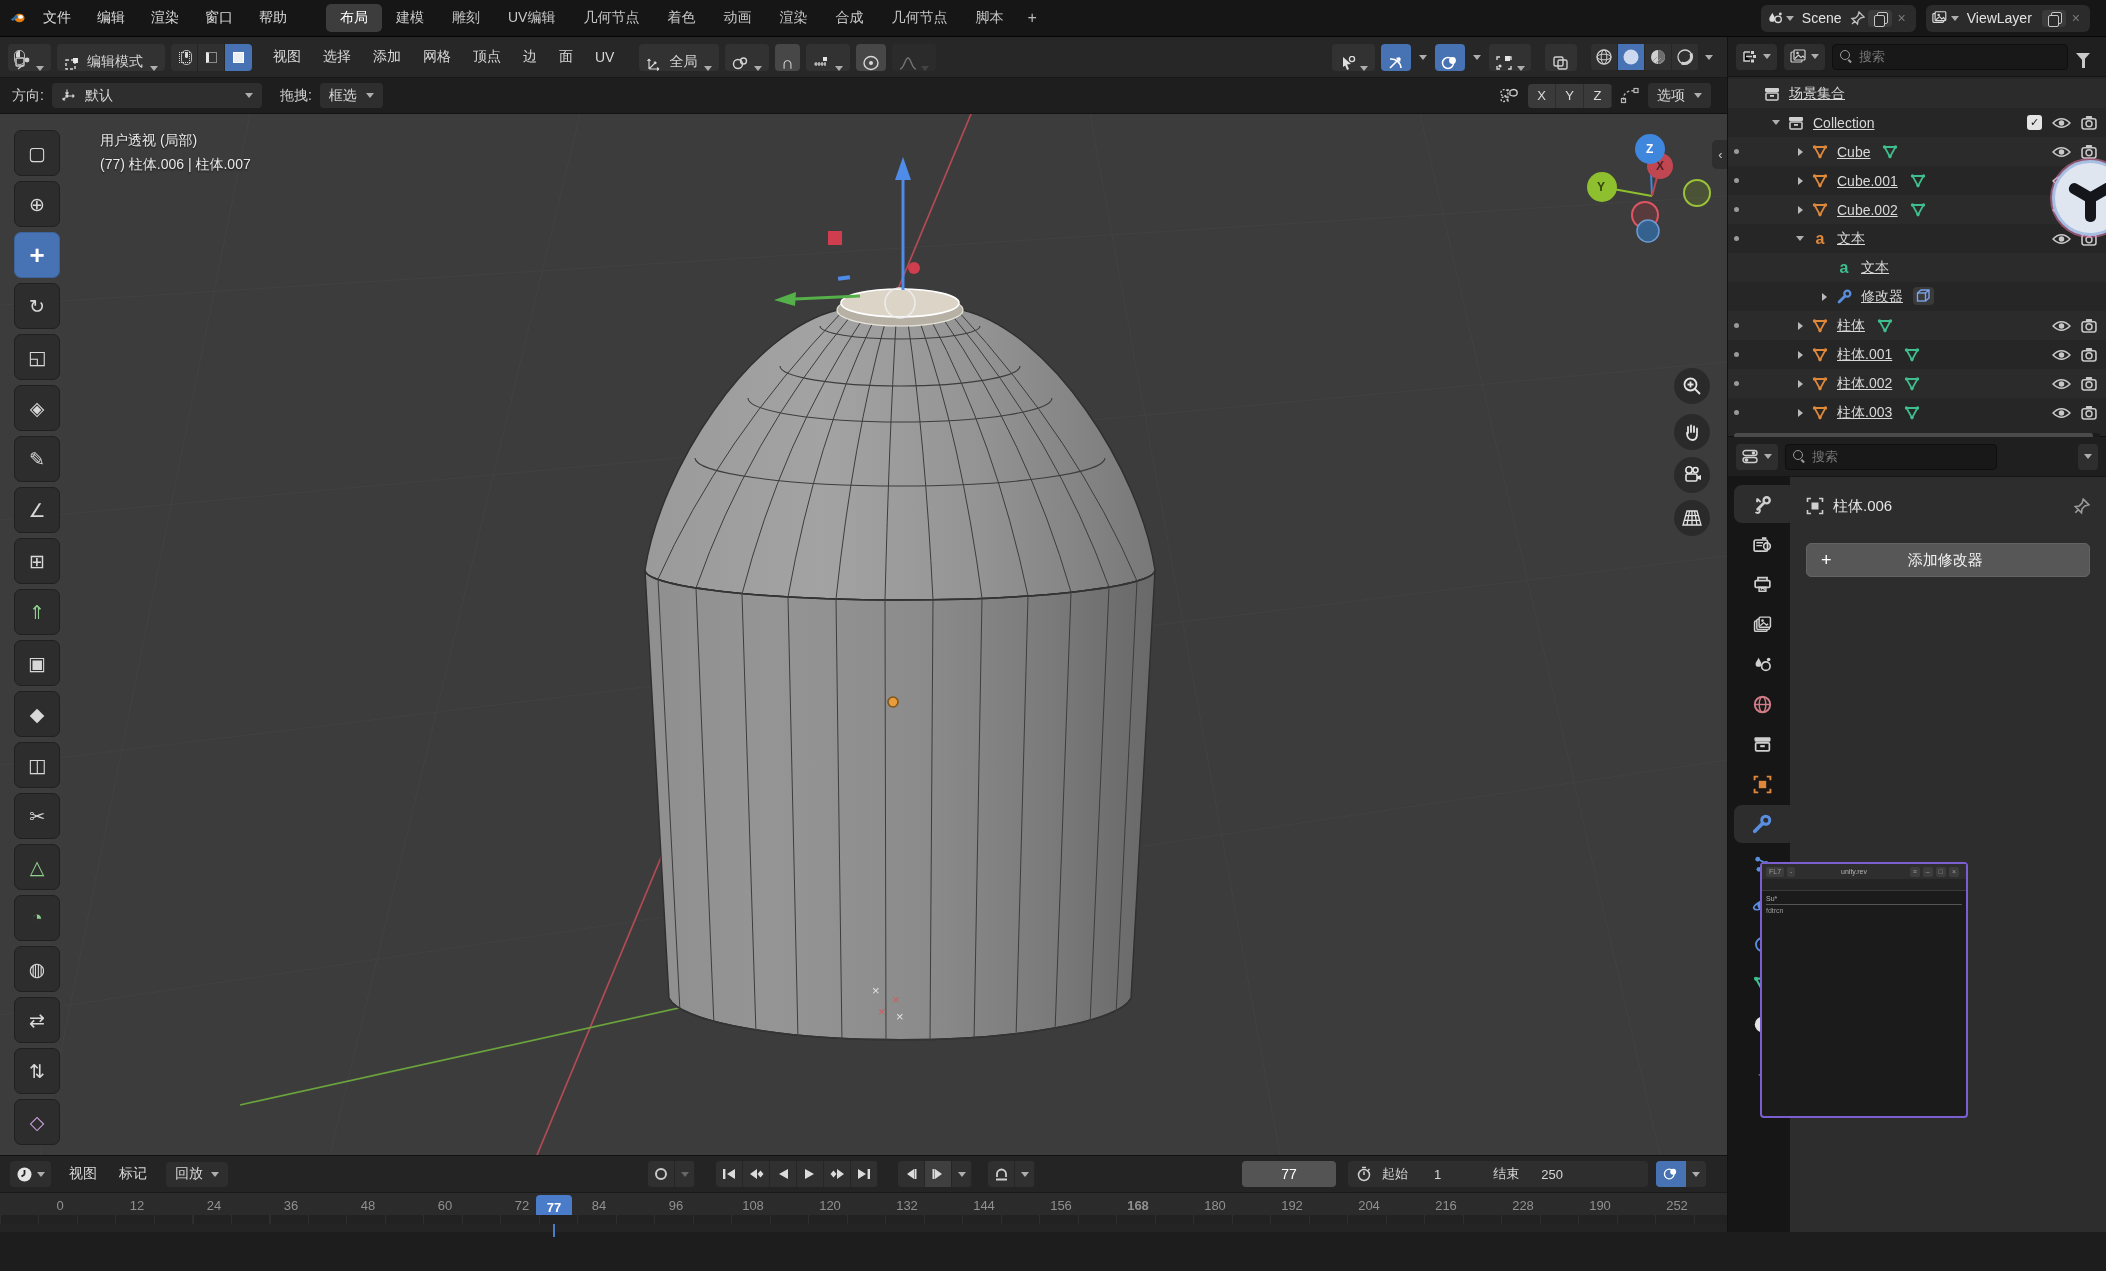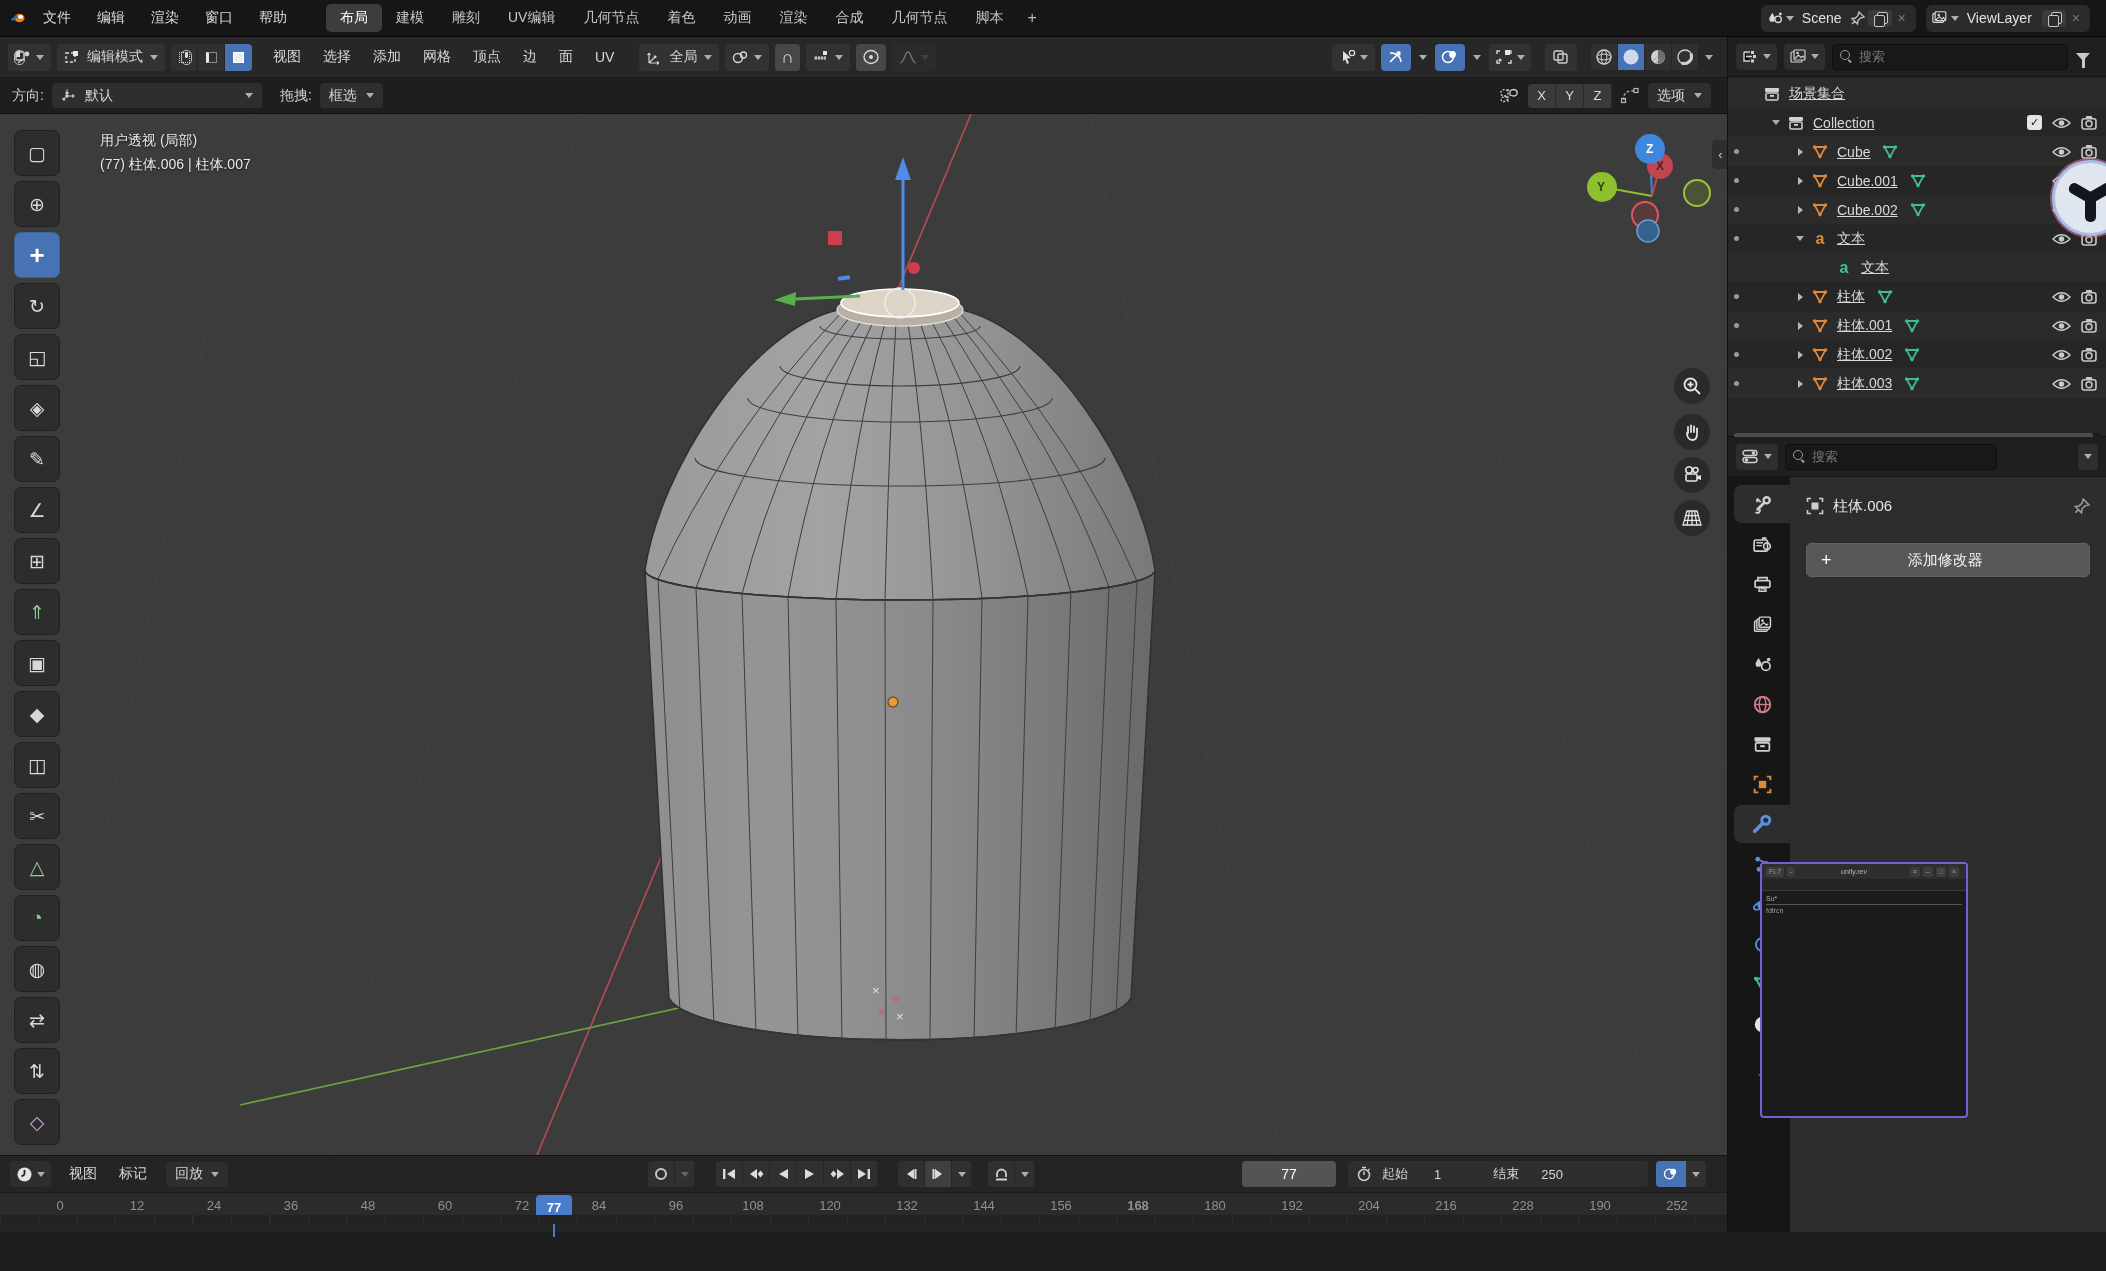--- a/index.html
+++ b/index.html
@@ -30,21 +30,21 @@
   .ic-x { color:#7a7a7a; font-size:14px; padding:0 4px; }
   .ic-copy { position:relative; width:12px; height:13px; margin:0 4px; }
   .ic-copy:before, .ic-copy:after { content:""; position:absolute; width:9px; height:10px;
       border:1.4px solid #c7c7c7; border-radius:2px; background:#2b2b2b; }
   .ic-copy:before { left:3px; top:0; } .ic-copy:after { left:0; top:3px; }
   .seg { background:#3a3a3a; border-radius:4px; display:inline-flex; align-items:center; padding:2px; margin:0 2px;}
 
   
   #vp-header { left:0; top:37px; width:1727px; height:41px; background:#272727; border-bottom:1px solid #191919;
                display:flex; align-items:center; padding:0 8px; }
-  .hbtn { background:#323232; border-radius:4px; height:27px; display:inline-flex; align-items:center;
+  .hbtn { background:#323232; border-radius:4px; height:27px; display:inline-flex; align-items:flex-end;
           padding:0 7px; margin-right:6px; }
   .hbtn.blue { background:#4772b3; }
   .hbtn.pressed { background:#474747; }
   .hmenu { padding:0 11px; font-size:14px; color:#d8d8d8; }
   .msq { width:11px; height:11px; border:1.5px solid #d6d6d6; display:inline-block; position:relative; }
   .msq.vert { border-style:dotted; }
   .msq.edge { border-color:#8b8b8b; border-left:3px solid #e8e8e8; }
   .msq.face { background:#e9eef5; border-color:#fff; }
   .selmode { display:flex; margin-right:10px; }
   .selmode .sm { width:27px; height:27px; display:flex; align-items:center; justify-content:center;
@@ -857,20 +857,41 @@
         <span style="width:16px;display:inline-flex;justify-content:center"></span>
         <span style="width:72px"></span>
         <span style="width:16px;display:inline-flex;justify-content:center"></span>
         <span style="display:inline-flex;width:20px;justify-content:center;margin-left:2px">
           <span class="ot-letter" style="color:#3fbf8f">a</span>
         </span>
         <span class="ol-label">文本</span>
         <span class="ol-sp"></span>
       </div>
       <div class="ol-row">
+        <span style="width:16px;display:inline-flex;justify-content:center"></span>
+        <span style="width:72px"></span>
+        <span style="width:16px;display:inline-flex;justify-content:center">
+          <span class="chev-r"></span>
+        </span>
+        <span style="display:inline-flex;width:20px;justify-content:center;margin-left:2px">
+          <svg width="15" height="15" viewBox="0 0 16 16">
+            <circle cx="11" cy="5" r="3.2" fill="none" stroke="#5a8fe0" stroke-width="2.4"></circle>
+            <path d="M8.6 7.4 L2.2 13.8" stroke="#5a8fe0" stroke-width="3" stroke-linecap="round"></path>
+          </svg>
+        </span>
+        <span class="ol-label">修改器</span>
+        <span><span style="background:#3a3a3a;border-radius:4px;padding:2px 3px;margin-left:10px;display:inline-flex">
+            <svg width="15" height="14" viewBox="0 0 15 14">
+              <rect x="1.5" y="4" width="8" height="8" fill="none" stroke="#7aa2e8" stroke-width="1.4"></rect>
+              <path d="M1.5 4 L5 1 H13 V9 L9.5 12 M13 1 L9.5 4 M13 9 L9.5 12" fill="none" stroke="#7aa2e8" stroke-width="1.4"></path>
+            </svg>
+          </span></span>
+        <span class="ol-sp"></span>
+      </div>
+      <div class="ol-row">
         <span style="width:16px;display:inline-flex;justify-content:center">
           <span class="ol-dot"></span>
         </span>
         <span style="width:48px"></span>
         <span style="width:16px;display:inline-flex;justify-content:center">
           <span class="chev-r"></span>
         </span>
         <span style="display:inline-flex;width:20px;justify-content:center;margin-left:2px">
           <svg width="16" height="15" viewBox="0 0 16 15">
             <path d="M2.5 3 L13.5 3 L8 13 Z" fill="none" stroke="#e0883a" stroke-width="1.8"></path>

